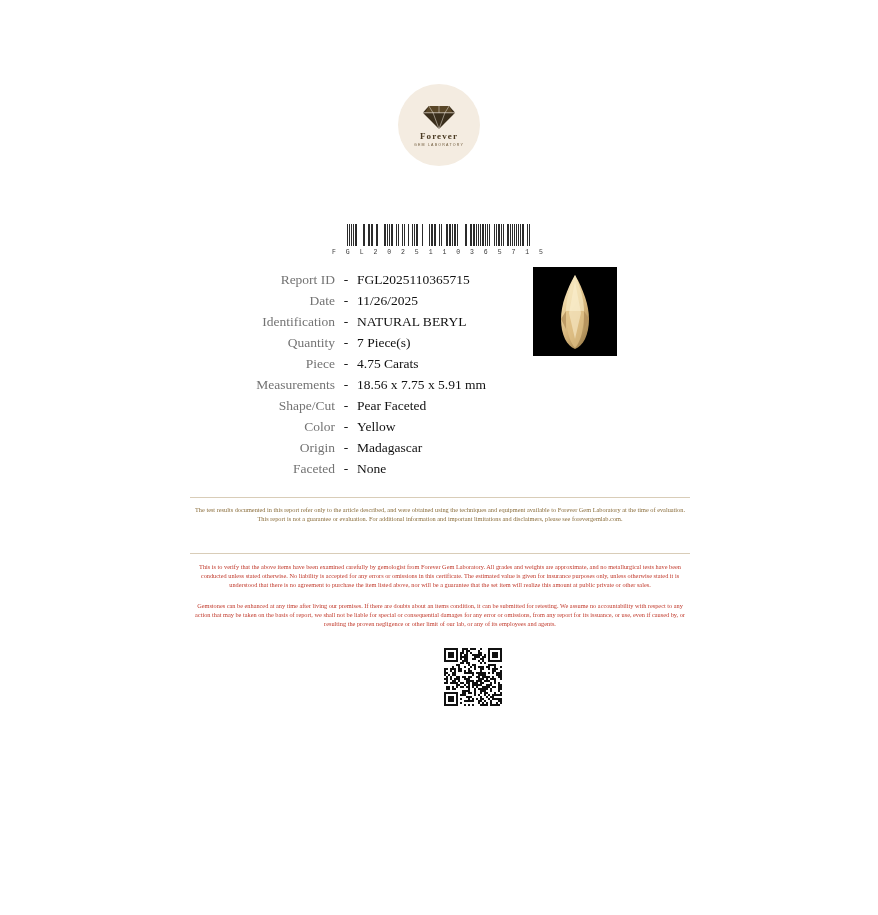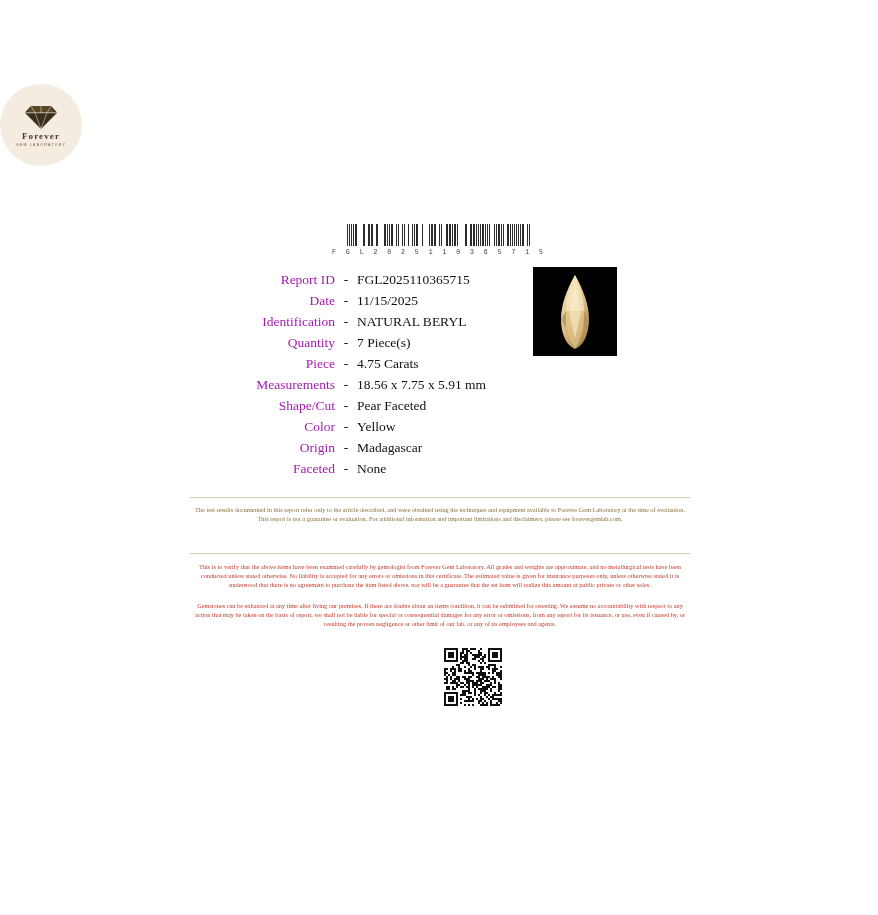--- a/index.html
+++ b/index.html
@@ -22,20 +22,21 @@
     position: relative;
   }
 
   
   .logo-wrap {
     position: absolute;
     left: 0;
     right: 0;
     top: 84px;
     display: flex;
+    justify-content: center;
   }
   .logo-circle {
     width: 82px;
     height: 82px;
     border-radius: 50%;
     background: #f4ece1;
     display: flex;
     flex-direction: column;
     align-items: center;
     justify-content: center;
@@ -115,21 +116,21 @@
   }
   .row {
     display: flex;
     align-items: baseline;
     height: 21px;
     font-size: 13.5px;
   }
   .row .lbl {
     width: 185px;
     text-align: right;
-    color: #a21caf;
+    color: #737373;
     font-family: "Liberation Serif", serif;
   }
   .row .dash {
     width: 22px;
     text-align: center;
     color: #111;
   }
   .row .val {
     flex: 1;
     text-align: left;
@@ -304,21 +305,21 @@
 
   <div class="details" id="details">
       <div class="row">
         <div class="lbl">Report ID</div>
         <div class="dash">-</div>
         <div class="val">FGL2025110365715</div>
       </div>
       <div class="row">
         <div class="lbl">Date</div>
         <div class="dash">-</div>
-        <div class="val">11/15/2025</div>
+        <div class="val">11/26/2025</div>
       </div>
       <div class="row">
         <div class="lbl">Identification</div>
         <div class="dash">-</div>
         <div class="val">NATURAL BERYL</div>
       </div>
       <div class="row">
         <div class="lbl">Quantity</div>
         <div class="dash">-</div>
         <div class="val">7 Piece(s)</div>

